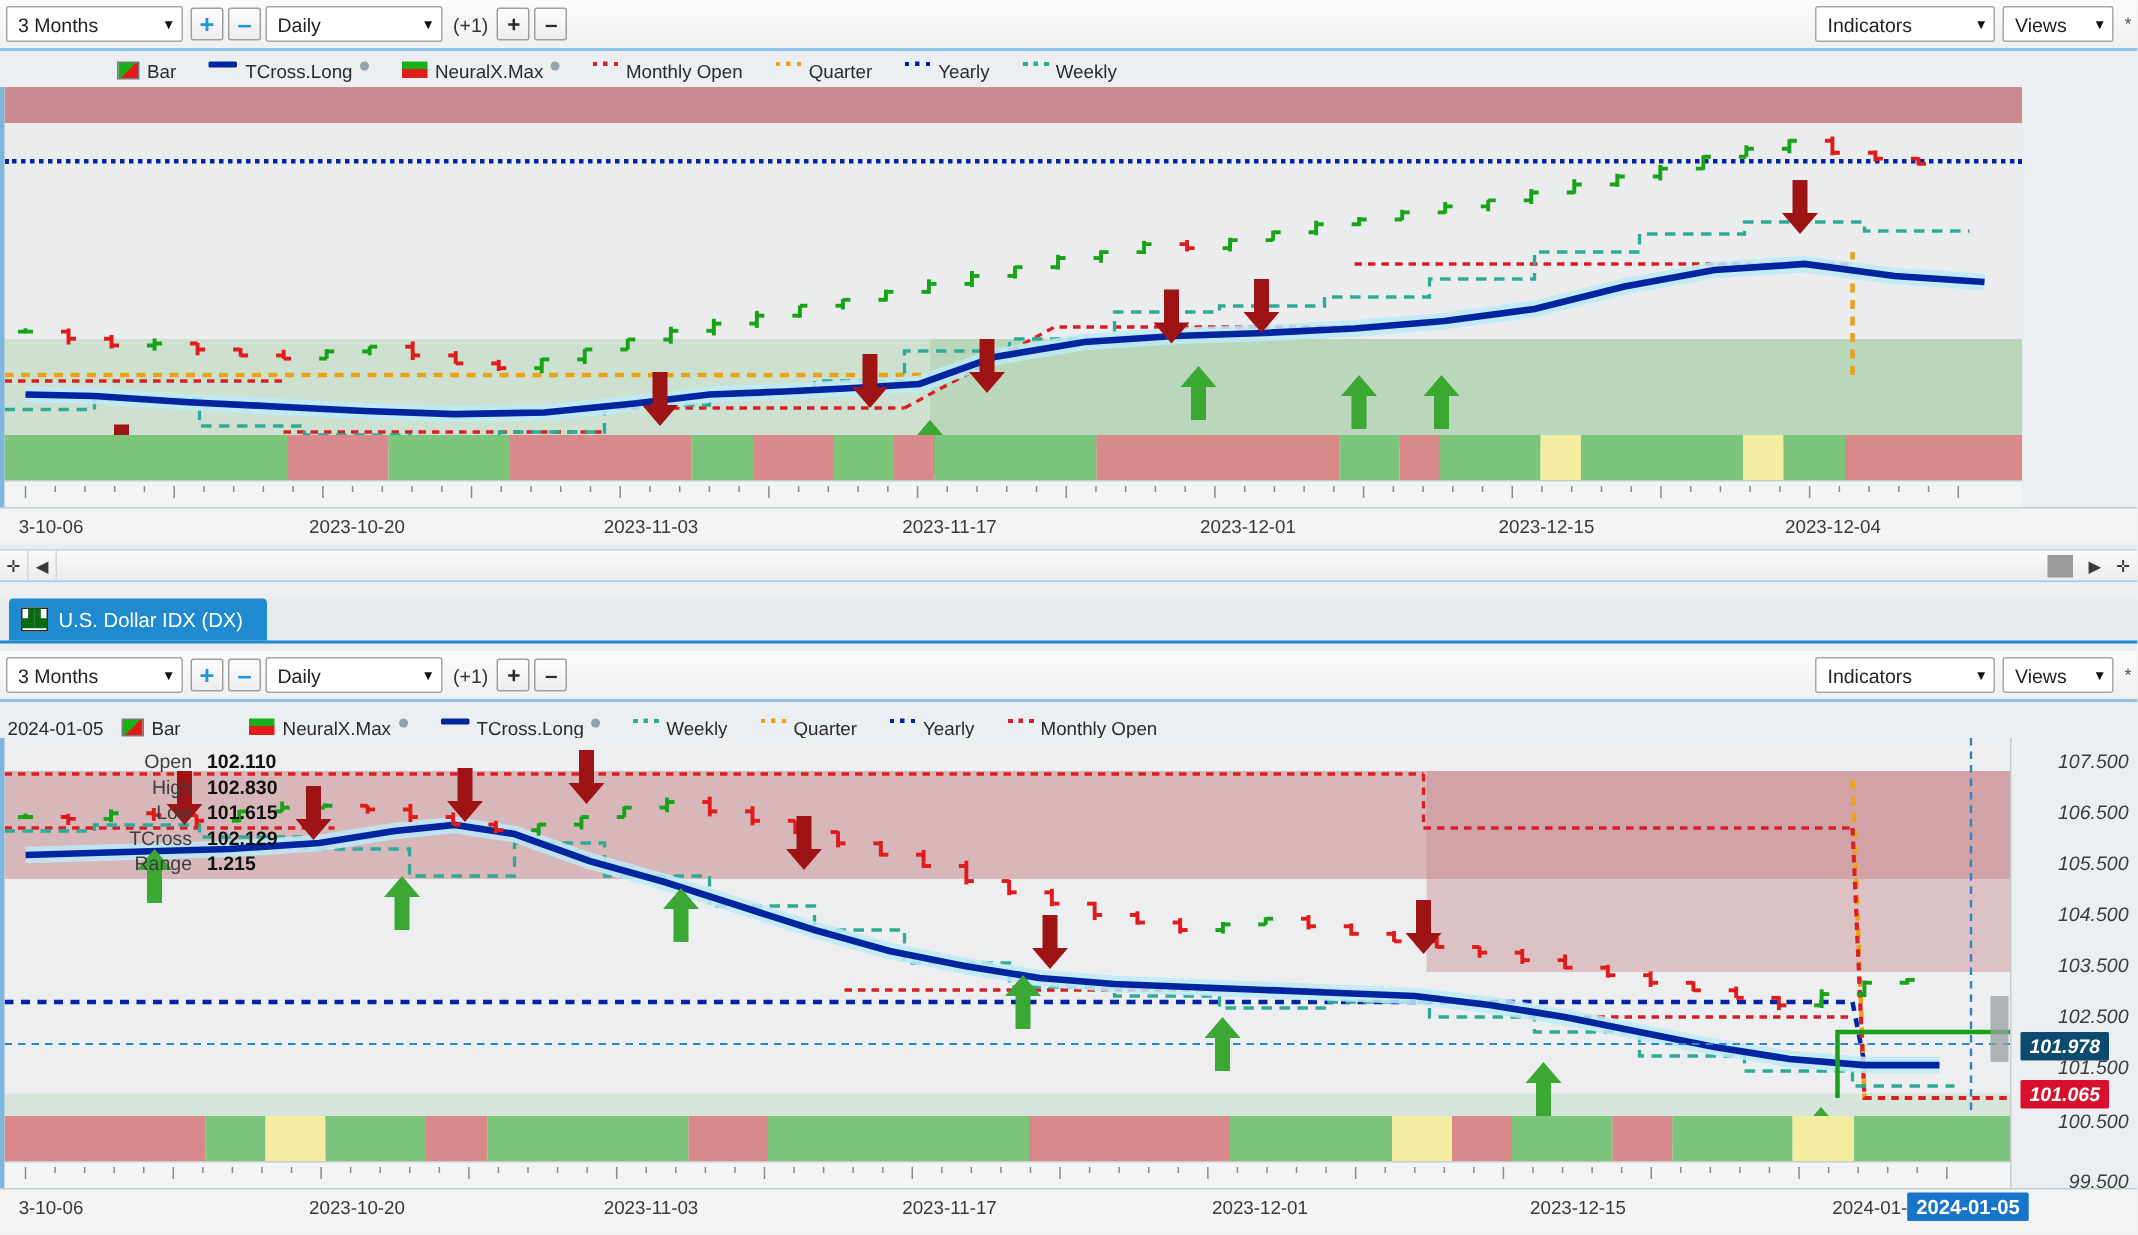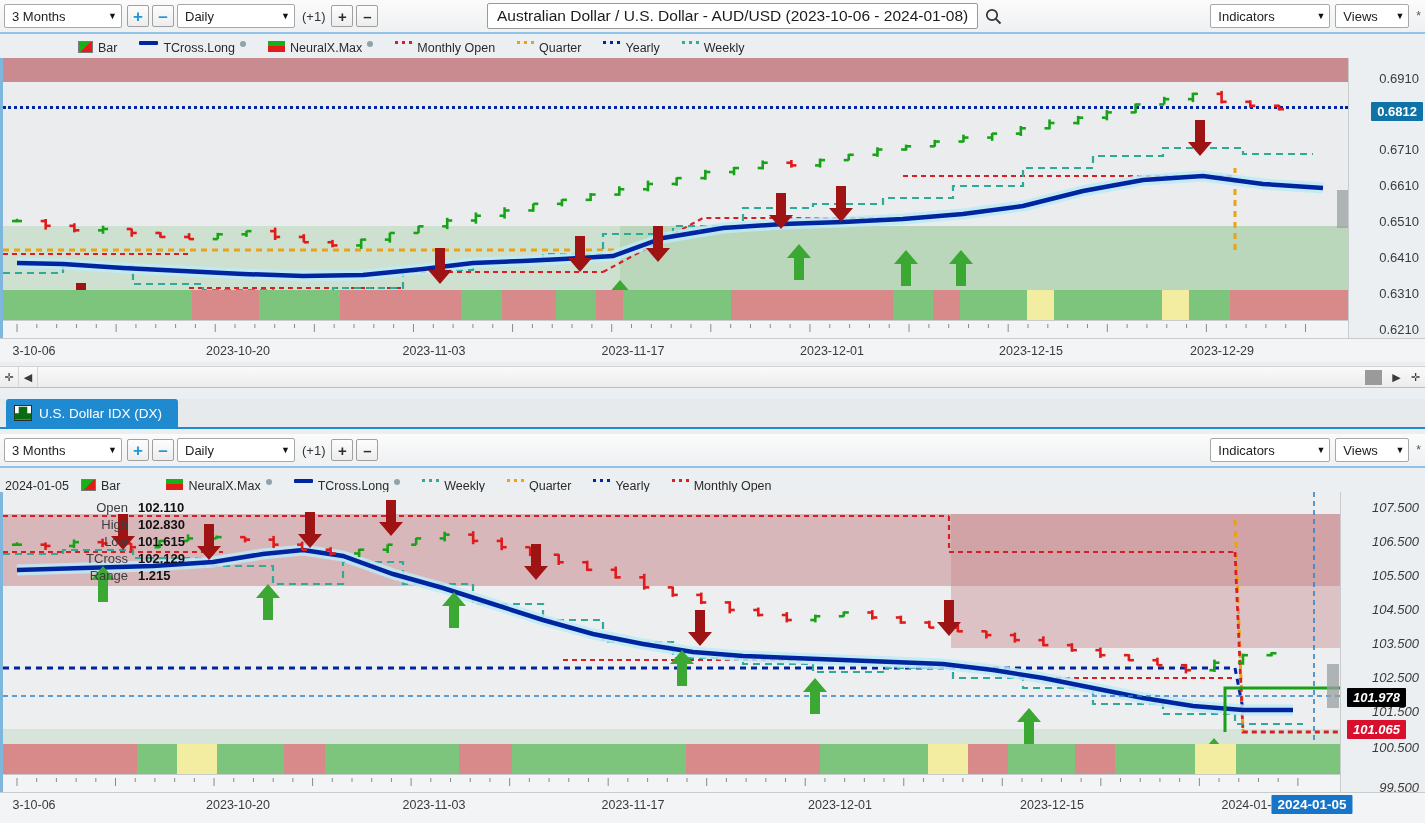--- a/index.html
+++ b/index.html
@@ -143,31 +143,20 @@
     <div class="sqbtn blue">+</div>
     <div class="sqbtn blue">–</div>
     <div class="combo">
       <span>Daily</span>
       <span class="caret">▼</span>
     </div>
     <span class="plusmin">(+1)</span>
     <div class="sqbtn">+</div>
     <div class="sqbtn">–</div>
 
-    <div style="position:absolute; left:487px; display:flex; align-items:center;">
-      <div class="symbox">
-        <span>Australian Dollar / U.S. Dollar - AUD/USD (2023-10-06 - 2024-01-08)</span>
-      </div>
-      <span class="searchico">
-        <svg width="17" height="17" viewBox="0 0 17 17">
-            <circle cx="7" cy="7" r="5.2" fill="none" stroke="#333" stroke-width="1.7"></circle>
-            <line x1="10.8" y1="10.8" x2="15.5" y2="15.5" stroke="#333" stroke-width="1.9"></line>
-          </svg>
-      </span>
-    </div>
 
     <div class="rightgrp">
       <div class="combo ind">
         <span>Indicators</span>
         <span class="caret">▼</span>
       </div>
       <div class="combo views">
         <span>Views</span>
         <span class="caret">▼</span>
       </div>
@@ -486,41 +475,30 @@
             <line x1="1203.4117647058824" y1="3" x2="1203.4117647058824" y2="11" stroke="#8a8a8a" stroke-width="1"></line>
             <line x1="1223.235294117647" y1="3" x2="1223.235294117647" y2="7" stroke="#8a8a8a" stroke-width="1"></line>
             <line x1="1243.0588235294117" y1="3" x2="1243.0588235294117" y2="7" stroke="#8a8a8a" stroke-width="1"></line>
             <line x1="1262.8823529411766" y1="3" x2="1262.8823529411766" y2="7" stroke="#8a8a8a" stroke-width="1"></line>
             <line x1="1282.7058823529412" y1="3" x2="1282.7058823529412" y2="7" stroke="#8a8a8a" stroke-width="1"></line>
             <line x1="1302.5294117647059" y1="3" x2="1302.5294117647059" y2="11" stroke="#8a8a8a" stroke-width="1"></line>
           </svg>
         </div>
     </div>
 
-    <div class="axis-y" style="left:1348px; top:0; width:77px; height:280px;">
-      <div class="ytick" style="top:13px;">0.6910</div>
-      <div class="ybadge" style="top:44px; background:#1073a8;">0.6812</div>
-      <div class="ytick" style="top:84px;">0.6710</div>
-      <div class="ytick" style="top:120px;">0.6610</div>
-      <div class="ytick" style="top:156px;">0.6510</div>
-      <div class="ytick" style="top:192px;">0.6410</div>
-      <div class="ytick" style="top:228px;">0.6310</div>
-      <div class="ytick" style="top:264px;">0.6210</div>
-      <div style="position:absolute;left:-12px;top:132px;width:11px;height:38px;background:#9aa0a2;opacity:.75;"></div>
-    </div>
   </div>
 
   <div class="axis-x" style="left:0; top:338px; width:1425px; height:24px;">
     <div class="xtick" style="left:34px;">3-10-06</div>
     <div class="xtick" style="left:238px;">2023-10-20</div>
     <div class="xtick" style="left:434px;">2023-11-03</div>
     <div class="xtick" style="left:633px;">2023-11-17</div>
     <div class="xtick" style="left:832px;">2023-12-01</div>
     <div class="xtick" style="left:1031px;">2023-12-15</div>
-    <div class="xtick" style="left:1222px;">2023-12-29</div>
+    <div class="xtick" style="left:1222px;">2023-12-04</div>
   </div>
 
   <div class="navstrip" style="top:366px;">
     <div class="navbtn">✛</div>
     <div class="navbtn">◀</div>
     <div class="navright">
       <div class="scrollblock"></div>
       <div class="navbtn" style="border:none;">▶</div>
       <div class="navbtn" style="border:none;">✛</div>
     </div>
@@ -886,21 +864,21 @@
         </div>
     </div>
 
     <div class="axis-y" style="left:1340px; top:0; width:85px; height:300px;">
       <div class="ytick" style="top:8px;">107.500</div>
       <div class="ytick" style="top:42px;">106.500</div>
       <div class="ytick" style="top:76px;">105.500</div>
       <div class="ytick" style="top:110px;">104.500</div>
       <div class="ytick" style="top:144px;">103.500</div>
       <div class="ytick" style="top:178px;">102.500</div>
-      <div class="ybadge" style="top:196px; background:#000000; left:6px; right:auto;">101.978</div>
+      <div class="ybadge" style="top:196px; background:#0c4a6e; left:6px; right:auto;">101.978</div>
       <div class="ytick" style="top:212px;">101.500</div>
       <div class="ybadge" style="top:228px; background:#d8102e; left:6px; right:auto;">101.065</div>
       <div class="ytick" style="top:248px;">100.500</div>
       <div class="ytick" style="top:288px;">99.500</div>
       <div style="position:absolute;left:-14px;top:172px;width:12px;height:44px;background:#9aa0a2;opacity:.75;"></div>
     </div>
   </div>
 
   <div class="ohlc" style="left:76px; top:498px; width:190px;">
     <div class="ohlc-row">

